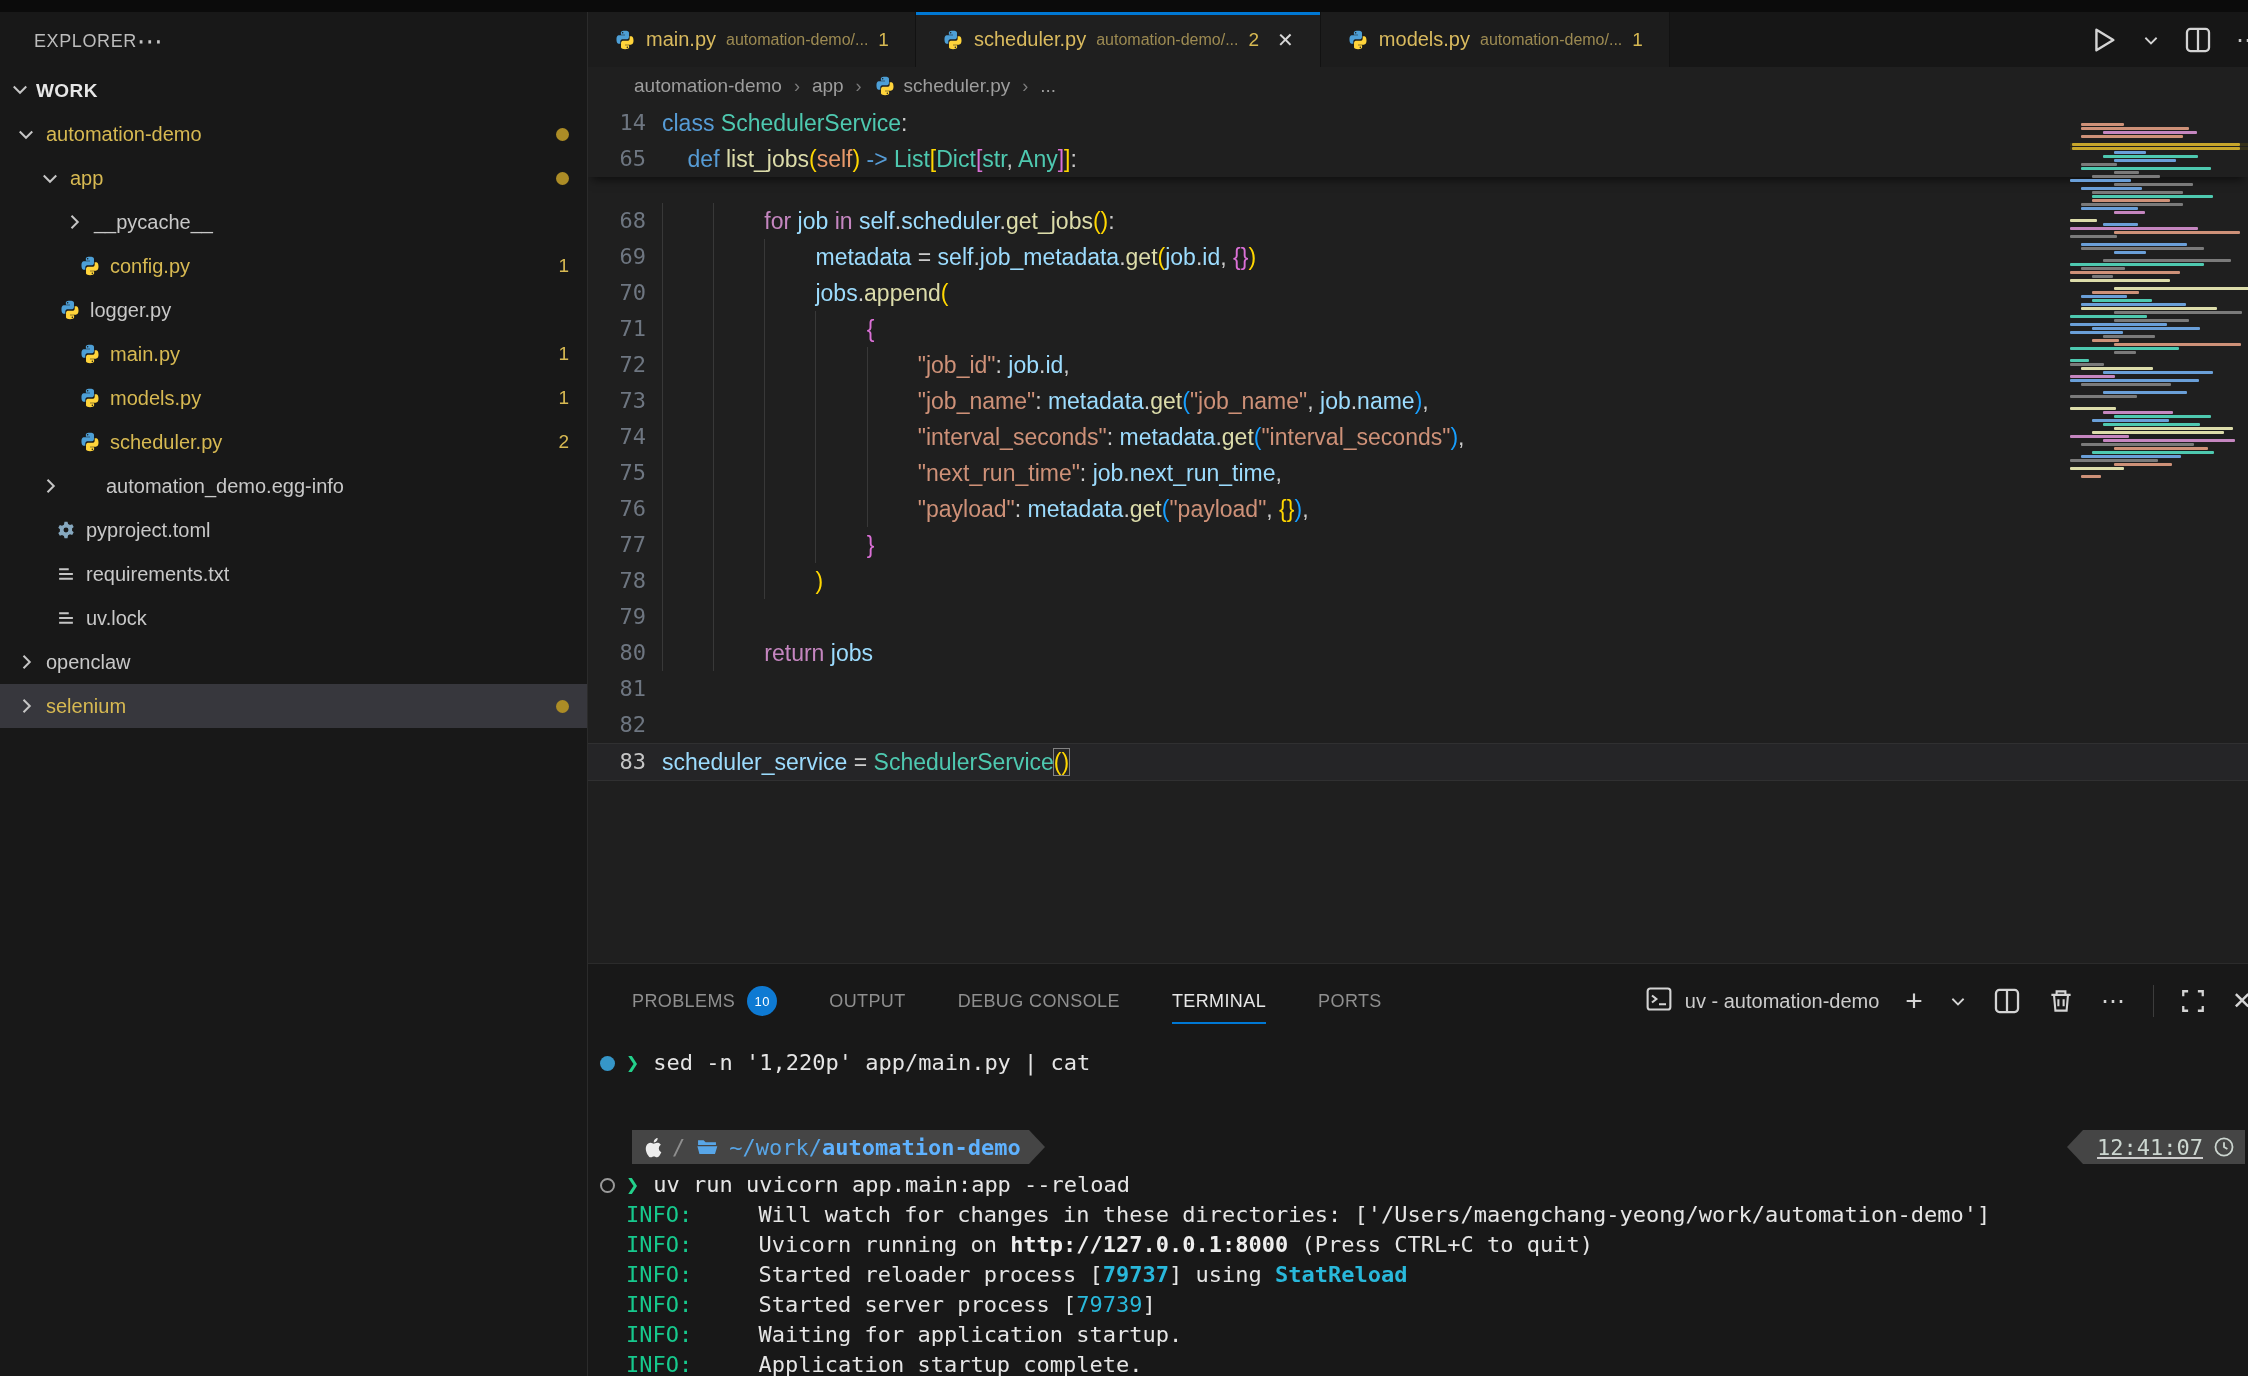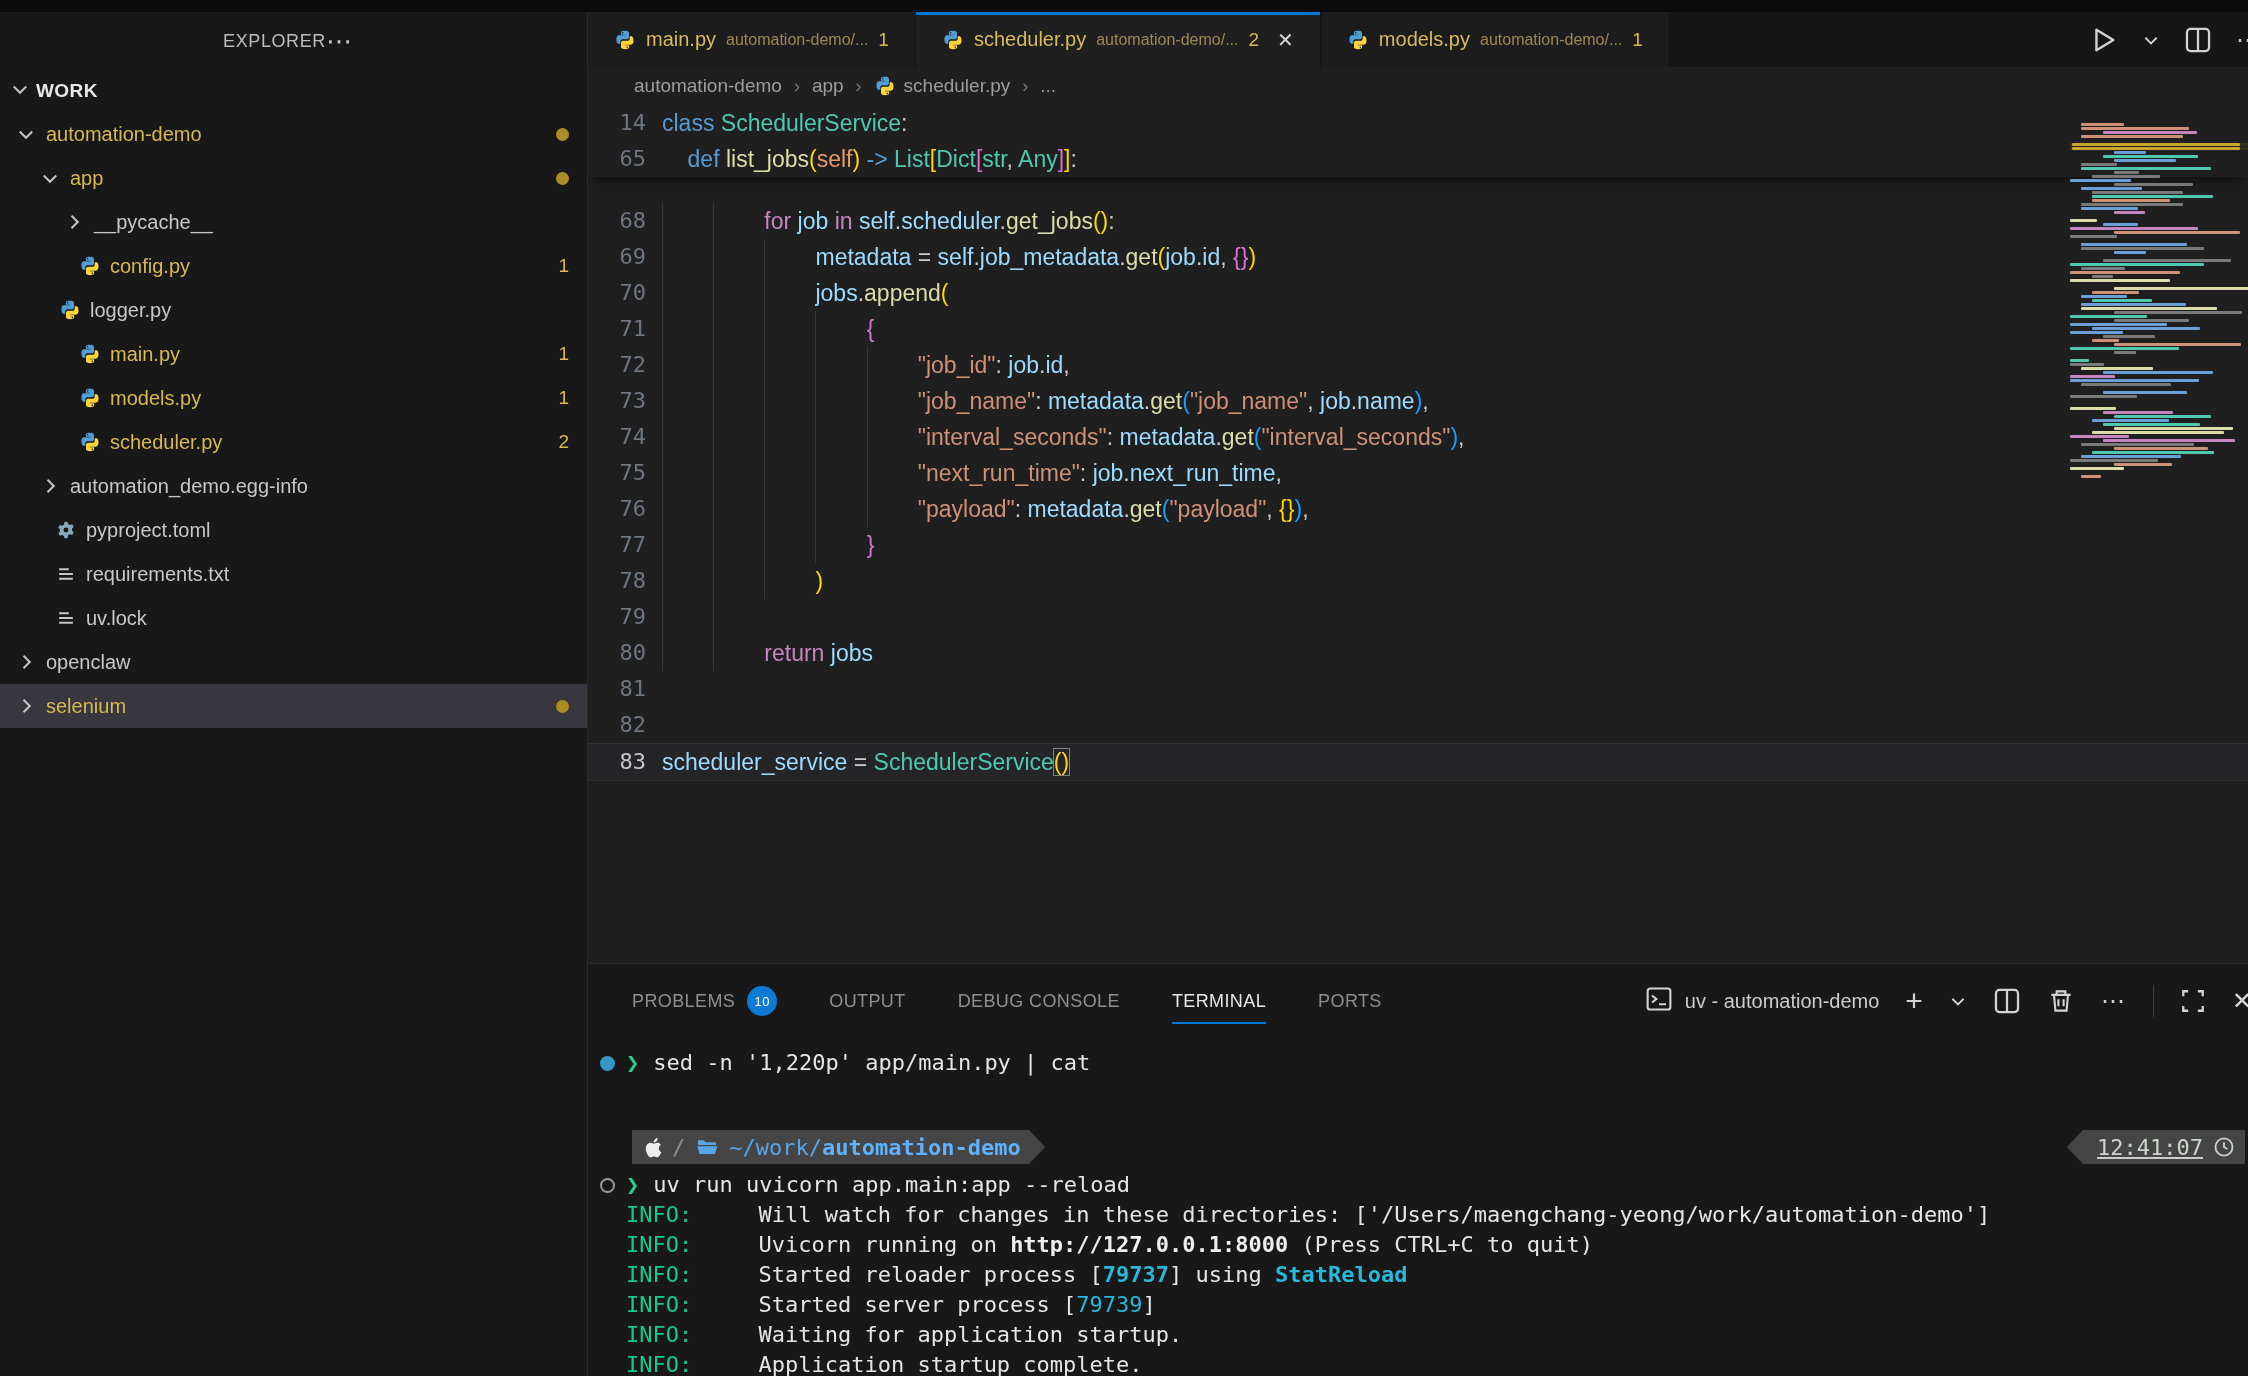--- a/index.html
+++ b/index.html
@@ -5,22 +5,22 @@
   * { margin:0; padding:0; box-sizing:border-box; }
   html,body { background:#000; }
   .app { position:relative; width:2248px; height:1376px; overflow:hidden;
          background:#181818; font-family:"Liberation Sans", sans-serif; color:#cccccc; }
   .topstrip { position:absolute; top:0; left:0; width:2248px; height:12px; background:#0b0b0b; z-index:40; }
   .main { position:absolute; top:12px; left:0; right:0; bottom:0; display:flex; }
 
   
   .sidebar { width:588px; flex:0 0 588px; background:#181818; border-right:1px solid #2b2b2b;
              display:flex; flex-direction:column; }
-  .sb-header { height:58px; display:flex; align-items:center; justify-content:center;
-               padding:0 26px 0 16px; }
+  .sb-header { height:58px; display:flex; align-items:center; justify-content:flex-start;
+               padding:0 26px 0 34px; }
   .sb-title { font-size:18px; color:#bcbcbc; letter-spacing:0.6px; }
   .sb-kebab { font-size:26px; color:#c5c5c5; letter-spacing:2px; cursor:pointer; }
   .sb-section { height:42px; display:flex; align-items:center; padding-left:10px; }
   .sb-section .lbl { font-size:19px; font-weight:bold; color:#e7e7e7; letter-spacing:0.4px; margin-left:6px; }
   .row { position:relative; height:44px; display:flex; align-items:center; font-size:20px; color:#c8c8c8; cursor:pointer; }
   .row.sel { background:#37373d; }
   .row .chev { width:24px; height:24px; flex:0 0 24px; display:flex; align-items:center; justify-content:center; }
   .row .ficon { width:24px; height:24px; flex:0 0 24px; display:flex; align-items:center; justify-content:center; }
   .row .lbl { margin-left:8px; white-space:nowrap; }
   .row.mod > .lbl { color:#d7b952; }
@@ -199,21 +199,21 @@
           <div class="row mod" style="padding-left: 78px;">
             <span class="ficon">
               <svg width="22" height="22" viewBox="0 0 32 32">
                 <path fill="#4d9fd6" d="M15.9 2.6c-6.3 0-5.9 2.8-5.9 2.8l.01 2.9h6v.9H7.6s-4-.5-4 5.9c0 6.4 3.5 6.2 3.5 6.2h2.1v-3s-.1-3.5 3.4-3.5h5.9s3.3.1 3.3-3.2V5.7s.5-3.1-5.9-3.1zm-3.3 1.9a1.1 1.1 0 110 2.2 1.1 1.1 0 010-2.2z"></path>
                 <path fill="#ffd43b" d="M16.1 29.4c6.3 0 5.9-2.8 5.9-2.8l-.01-2.9h-6v-.9h8.4s4 .5 4-5.9c0-6.4-3.5-6.2-3.5-6.2h-2.1v3s.1 3.5-3.4 3.5h-5.9s-3.3-.1-3.3 3.2v5.9s-.5 3.1 5.9 3.1zm3.3-1.9a1.1 1.1 0 110-2.2 1.1 1.1 0 010 2.2z"></path>
               </svg>
             </span>
             <span class="lbl">scheduler.py</span>
             <span class="badge">2</span>
           </div>
-          <div class="row" style="padding-left: 38px;">
+          <div class="row" style="padding-left: 38px; gap: 36px;">
             <span class="chev">
               <svg width="20" height="20" viewBox="0 0 16 16">
                 <path d="M6 3l5 5-5 5" fill="none" stroke="#c5c5c5" stroke-width="1.6"></path>
               </svg>
             </span>
             <span class="lbl">automation_demo.egg-info</span>
           </div>
           <div class="row" style="padding-left: 54px;">
             <span class="ficon">
               <svg width="22" height="22" viewBox="0 0 16 16">

